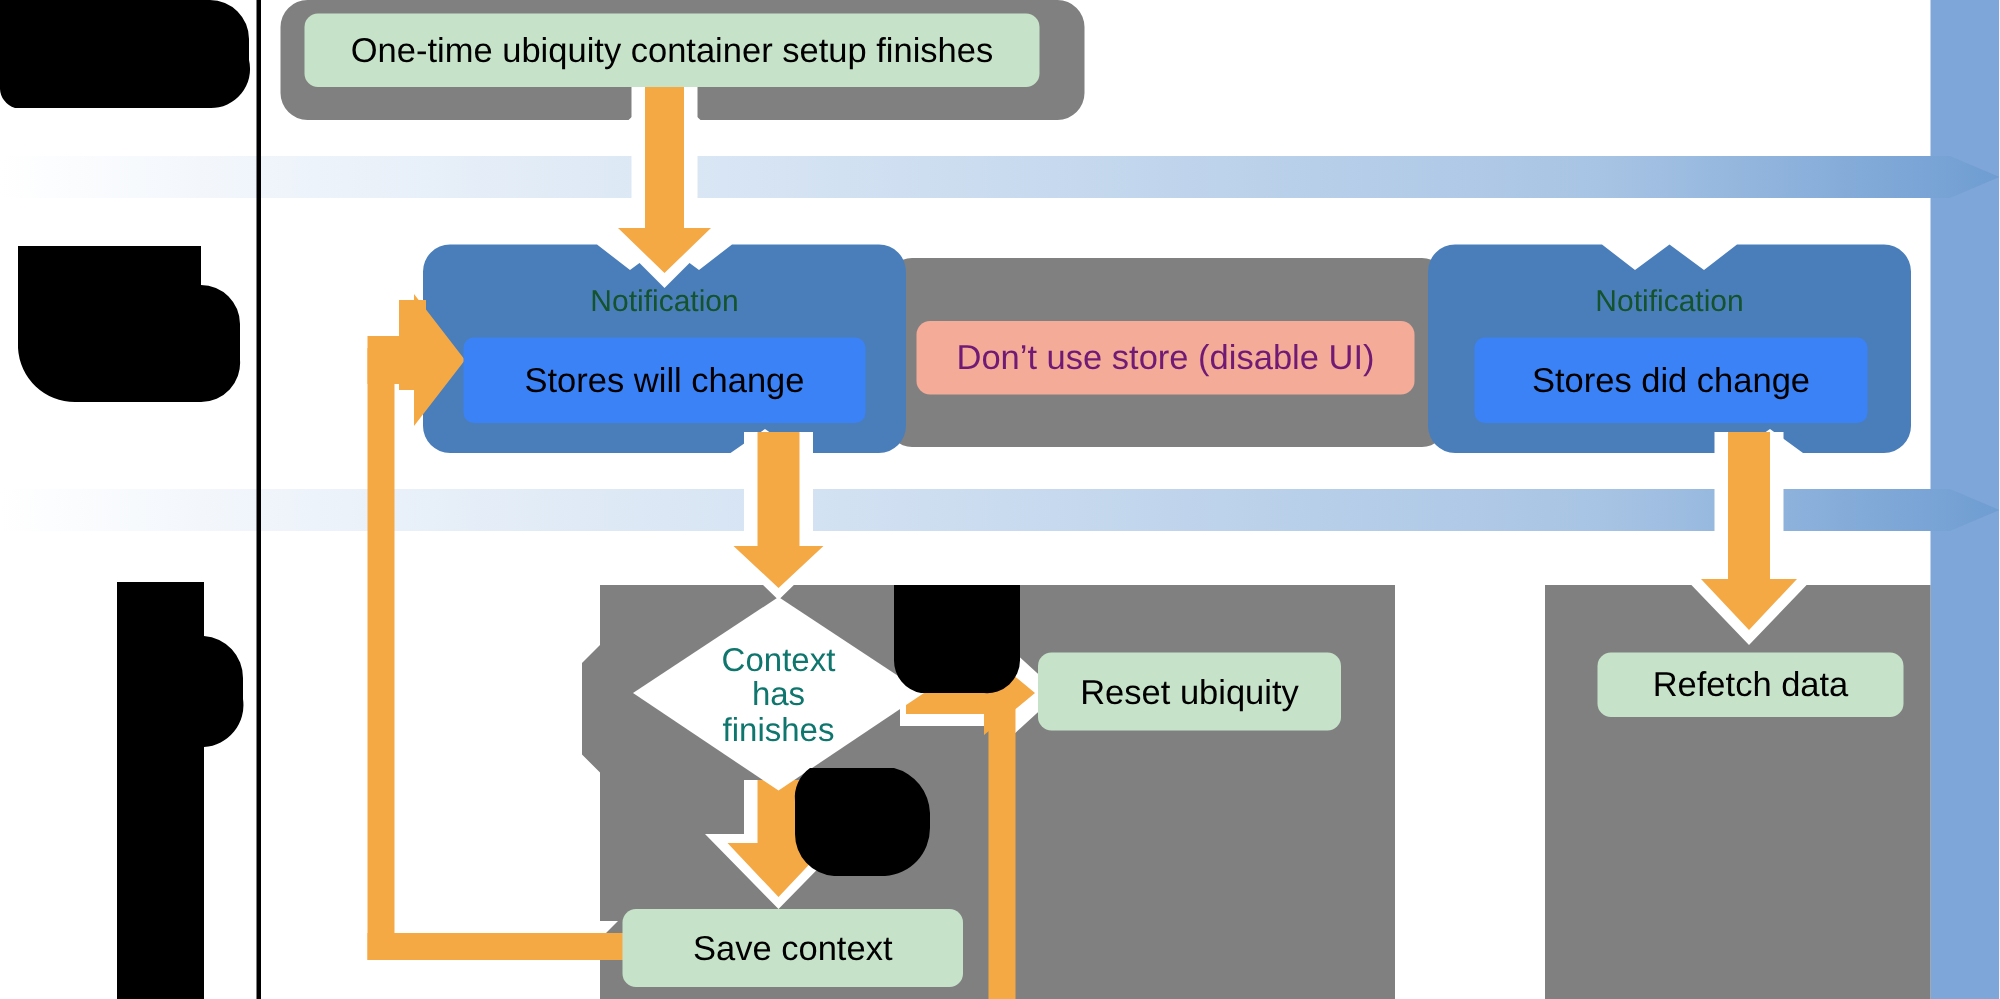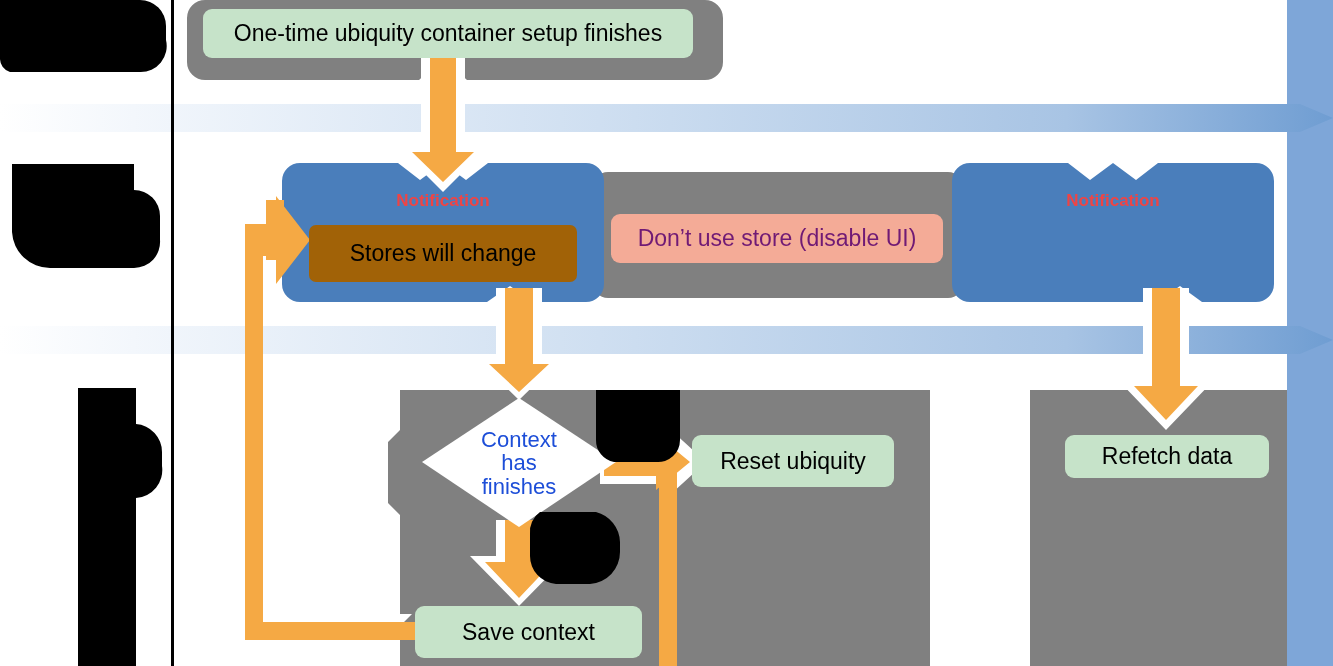--- a/index.html
+++ b/index.html
@@ -4,23 +4,23 @@
 <style>
   html,body{margin:0;padding:0;background:#ffffff;}
   body{width:1333px;height:666px;overflow:hidden;
        font-family:"Liberation Sans","DejaVu Sans",sans-serif;}
   #stage{position:relative;width:1333px;height:666px;background:#ffffff;}
   #stage svg{position:absolute;left:0;top:0;}
   .lbl{position:absolute;display:flex;align-items:center;justify-content:center;
        text-align:left;box-sizing:border-box;pointer-events:none;}
   .greenbox{background:#c6e3c9;border-radius:9px;color:#000;font-size:23px;}
   .redbox{background:#f4ab97;border-radius:9px;color:#701a75;font-size:23px;}
-  .whitebox{background:#a16207;border-radius:7px;color:#000;font-size:23px;}
-  .notif-title{color:#ef4444;font-size:17px;font-weight:bold;}
-  .diamond-text{color:#1d4ed8;font-size:22px;line-height:1.07;flex-direction:column;}
+  .whitebox{background:#3b82f6;border-radius:7px;color:#000;font-size:23px;}
+  .notif-title{color:#14532d;font-size:20px;font-weight:normal;}
+  .diamond-text{color:#0f766e;font-size:22px;line-height:1.07;flex-direction:column;}
 </style>
 </head>
 <body>
 
 <div id="stage">
 
 <svg width="1333" height="666" viewBox="0 0 1333 666">
   <defs>
     <linearGradient id="bandgrad" x1="0" y1="0" x2="1" y2="0">
       <stop offset="0" stop-color="#ffffff"></stop>
@@ -167,20 +167,23 @@
   <span>Stores will change</span>
 </div>
 
 <div class="lbl redbox" style="left:611px;top:214px;width:332px;height:49px;">
   <span>Don’t use store (disable UI)</span>
 </div>
 
 <div class="lbl notif-title" style="left:970px;top:188px;width:286px;height:26px;">
   <span>Notification</span>
 </div>
+<div class="lbl whitebox" style="left:983px;top:225px;width:262px;height:57px;">
+  <span>Stores did change</span>
+</div>
 
 <div class="lbl diamond-text" style="left:452px;top:420px;width:134px;height:86px;">
   <span>Context</span>
   <span>has</span>
   <span>finishes</span>
 </div>
 
 <div class="lbl greenbox" style="left:692px;top:435px;width:202px;height:52px;">
   <span>Reset ubiquity</span>
 </div>

